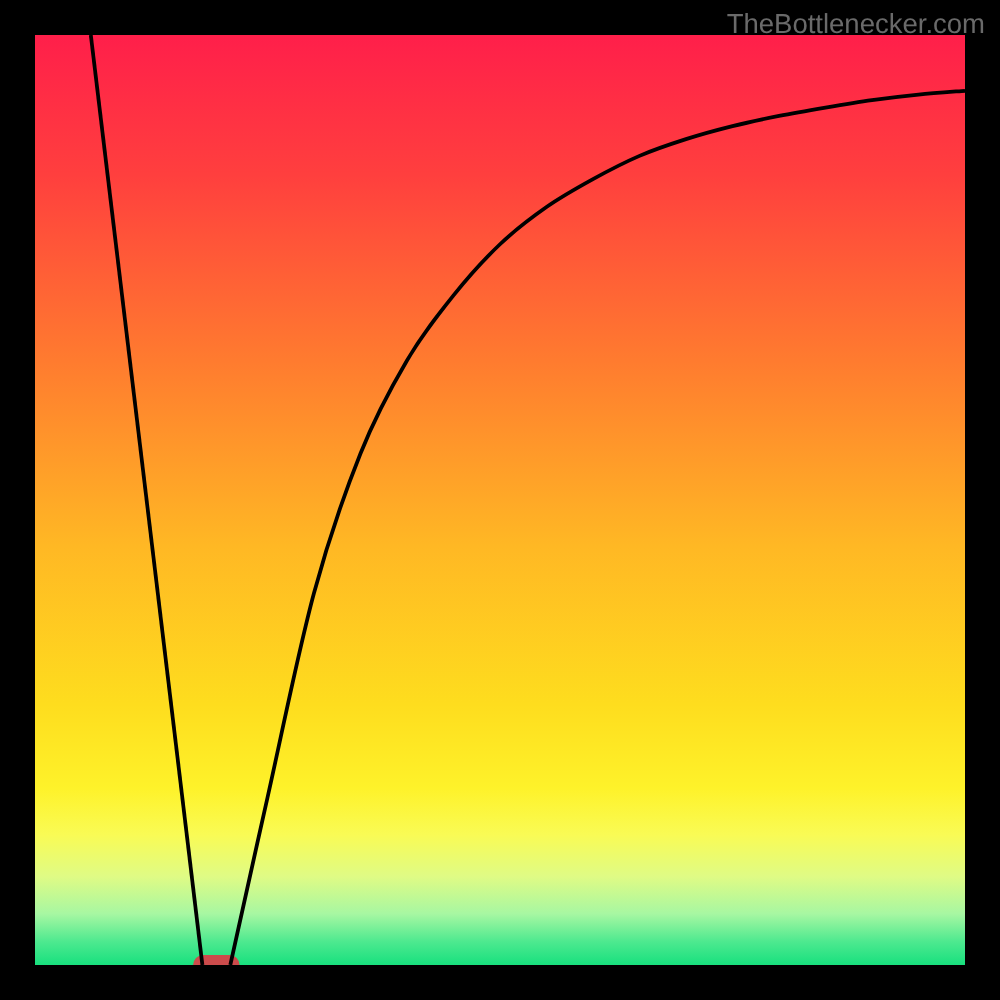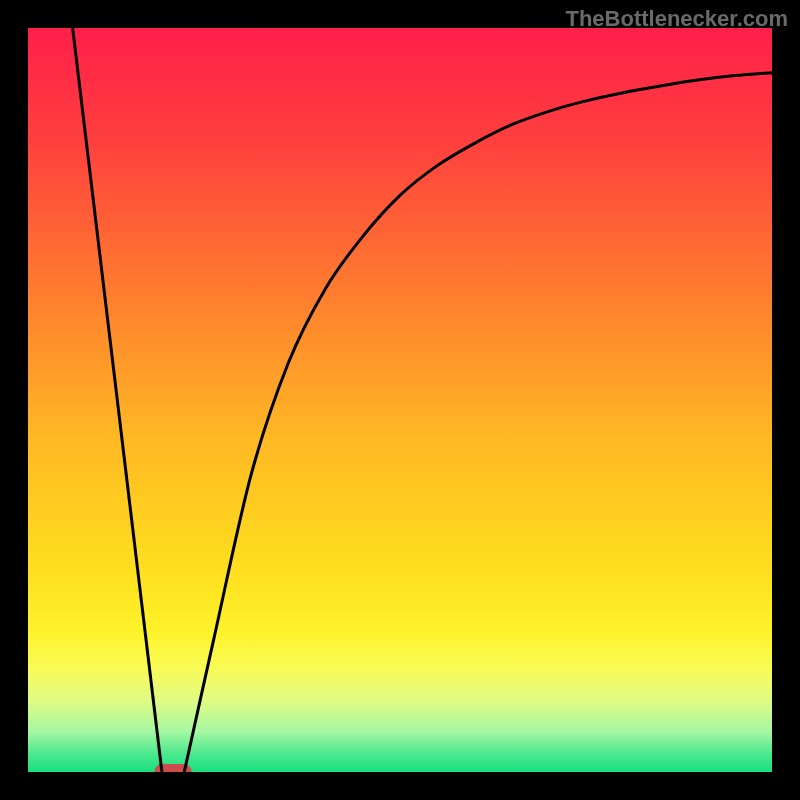--- a/index.html
+++ b/index.html
@@ -17,21 +17,21 @@
     width: 800px;
     height: 800px;
   }
   .watermark {
     position: absolute;
     top: 6px;
     right: 12px;
     font-family: Arial, sans-serif;
     font-size: 22px;
     color: #6a6a6a;
-    font-weight: 700;
+    font-weight: 400;
     letter-spacing: 0px;
   }
 </style>
 </head>
 <body>
 
 <div class="chart-container">
   <svg id="chart-svg" width="800" height="800" viewBox="0 0 800 800">
     <defs>
       <linearGradient id="bg-grad" x1="0" y1="0" x2="0" y2="1">

